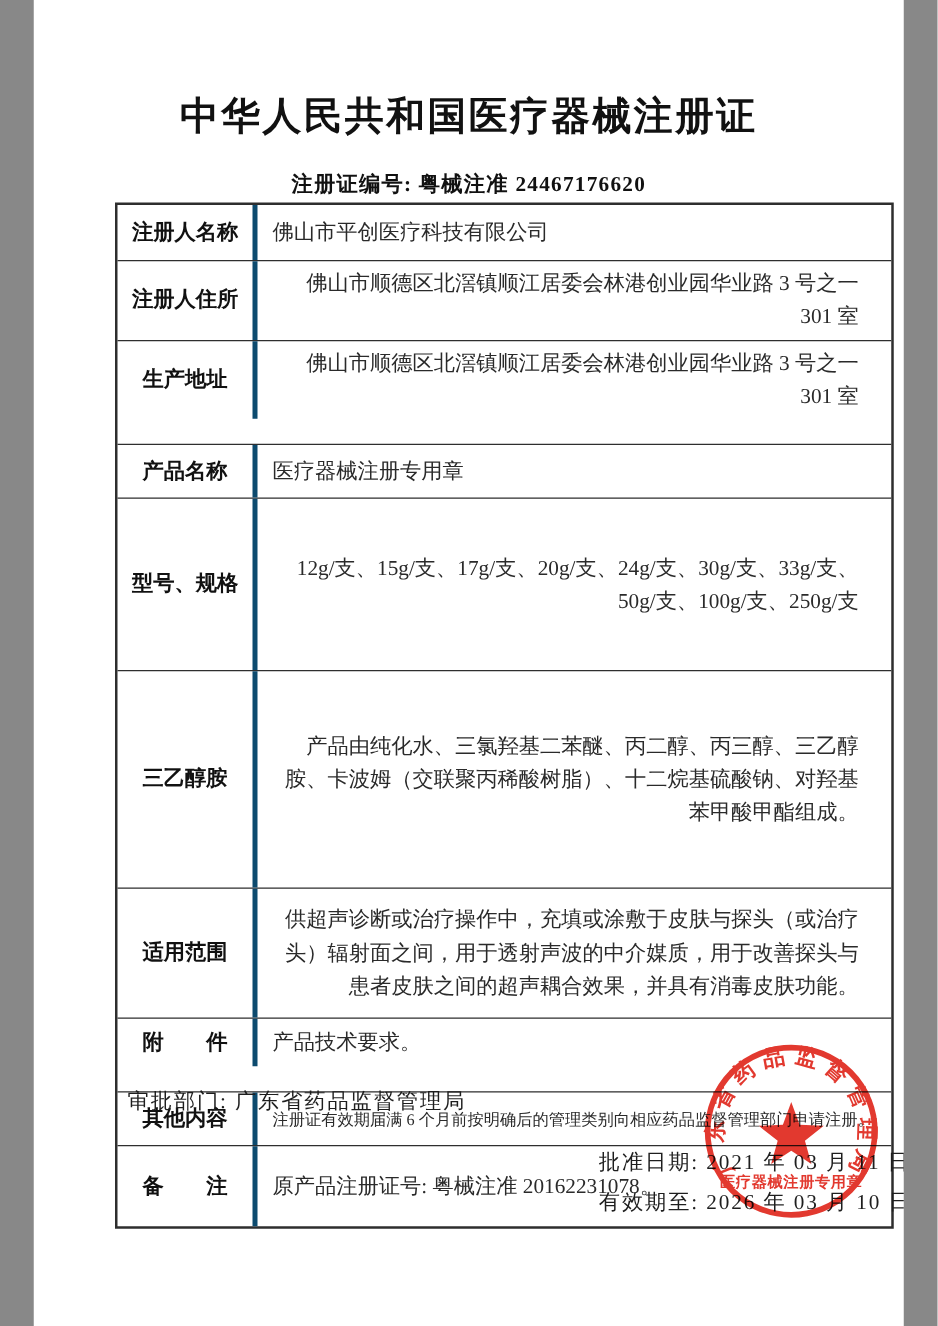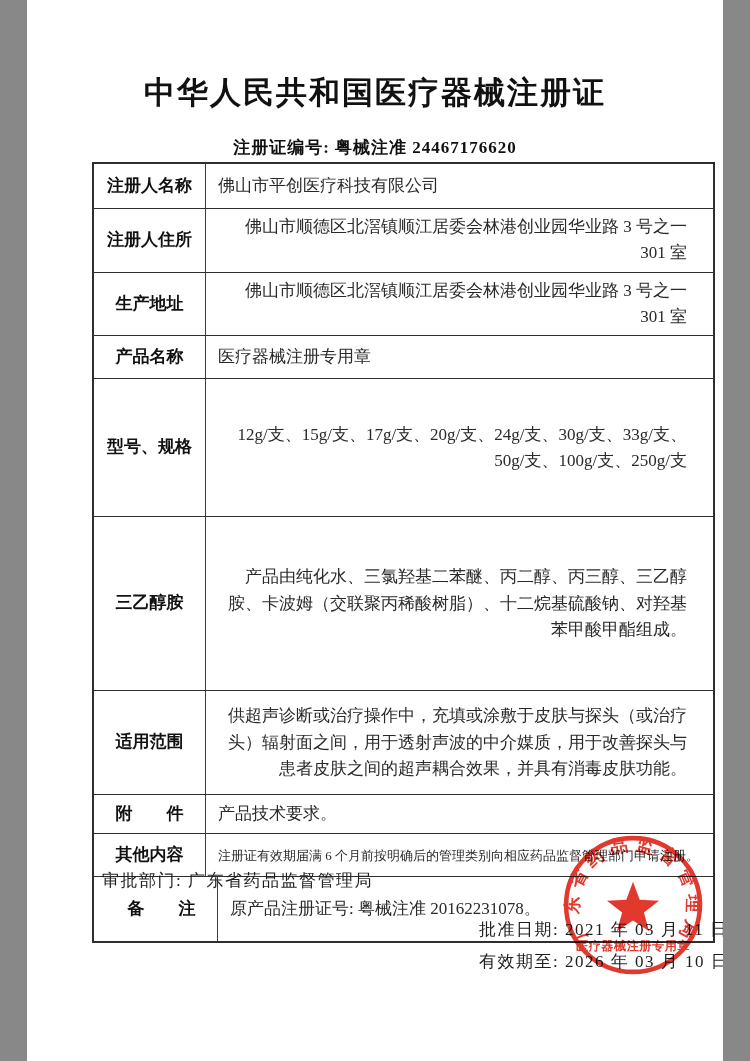--- a/index.html
+++ b/index.html
@@ -43,21 +43,21 @@
     top: 162px;
     width: 623px;
     border: 2px solid #2e2e2e;
     background: #fff;
   }
   .t-row { display: flex; width: 100%; }
   .t-row + .t-row { border-top: 1px solid #2e2e2e; }
   .cell-label {
     width: 112px;
     flex: 0 0 112px;
-    border-right: 1px solid #0c4a6e;
+    border-right: 4px solid #0c4a6e;
     display: flex;
     align-items: center;
     justify-content: center;
     text-align: center;
     font-family: "Liberation Sans", "DejaVu Sans", sans-serif;
     font-weight: 700;
     font-size: 17px;
     color: #111;
     padding: 2px;
     line-height: 1.35;
@@ -66,23 +66,23 @@
     flex: 1 1 auto;
     display: flex;
     align-items: center;
     font-size: 17px;
     line-height: 1.55;
     color: #2a2a2a;
     padding: 5px 26px 5px 12px;
     text-align: right;
   }
   .h45  { min-height: 44px; }
-  .h44  { min-height: 43px; }
+  .h44  { min-height: 43px; margin-top: 20px; }
   .h40  { min-height: 39px; }
-  .h66  { min-height: 65px; padding-left: 12px; }
+  .h66  { min-height: 65px; }
   .h105 { min-height: 104px; }
   .h139 { min-height: 138px; }
   .h175 { min-height: 174px; }
   .small-value .cell-value { font-size: 13px; line-height: 1.5; padding-right: 14px; }
   .footer-line {
     position: absolute;
     font-size: 17px;
     color: #1e1e1e;
     letter-spacing: 1.5px;
     white-space: nowrap;

